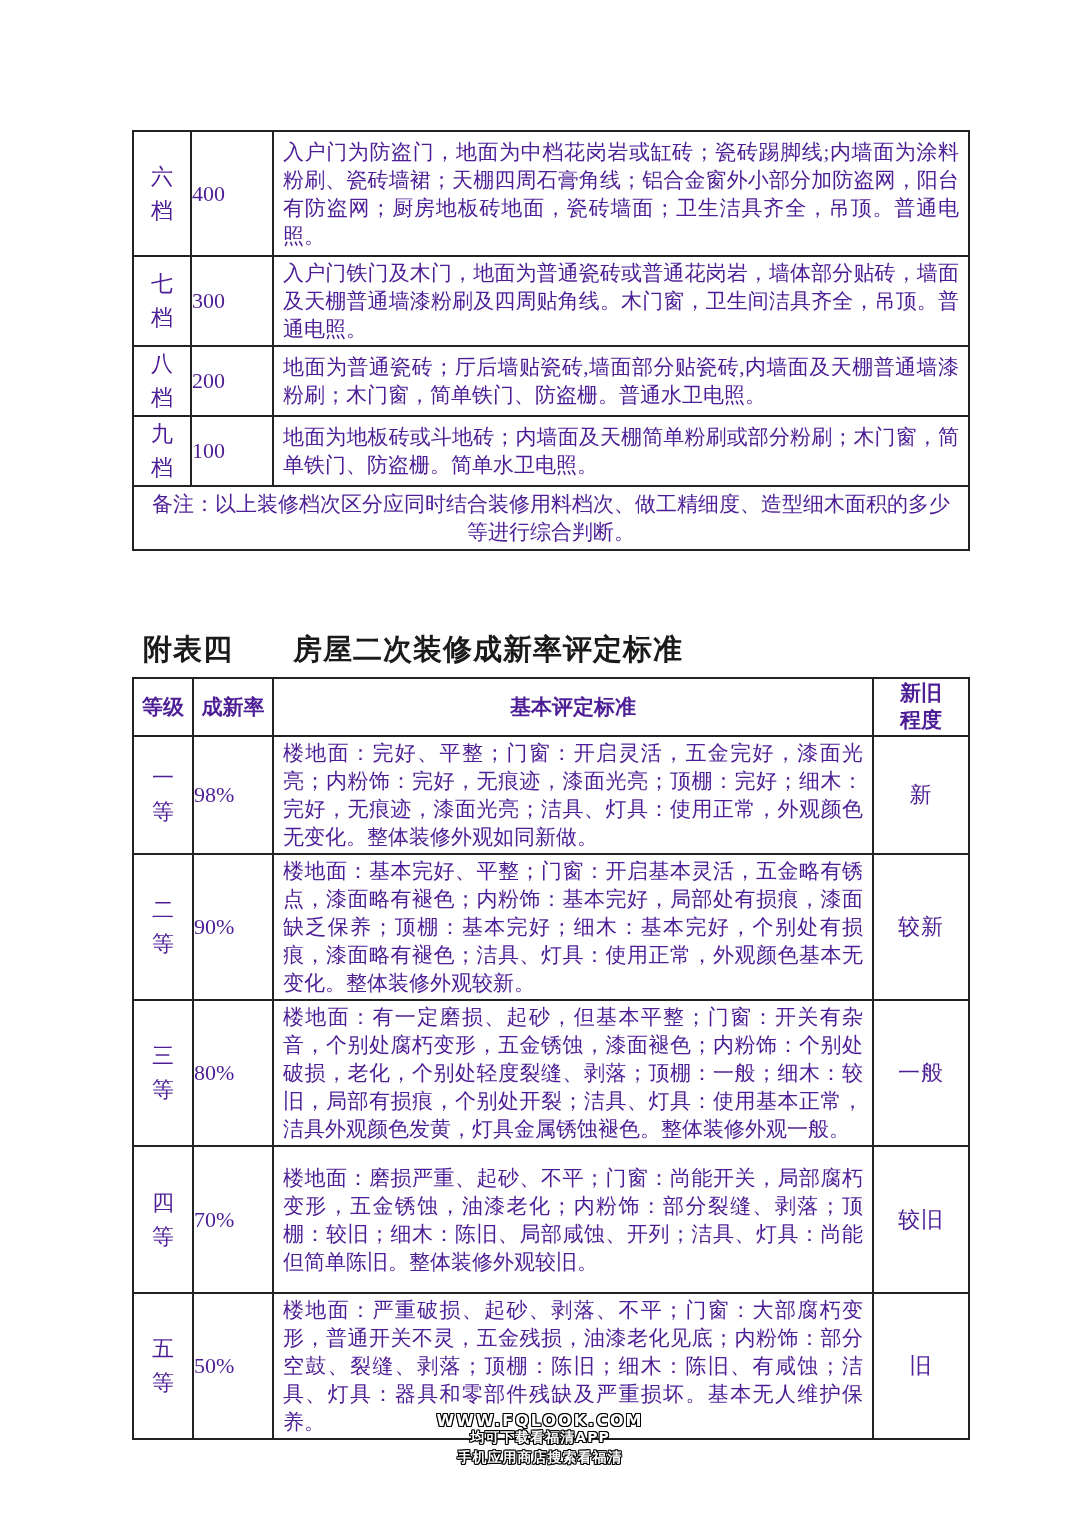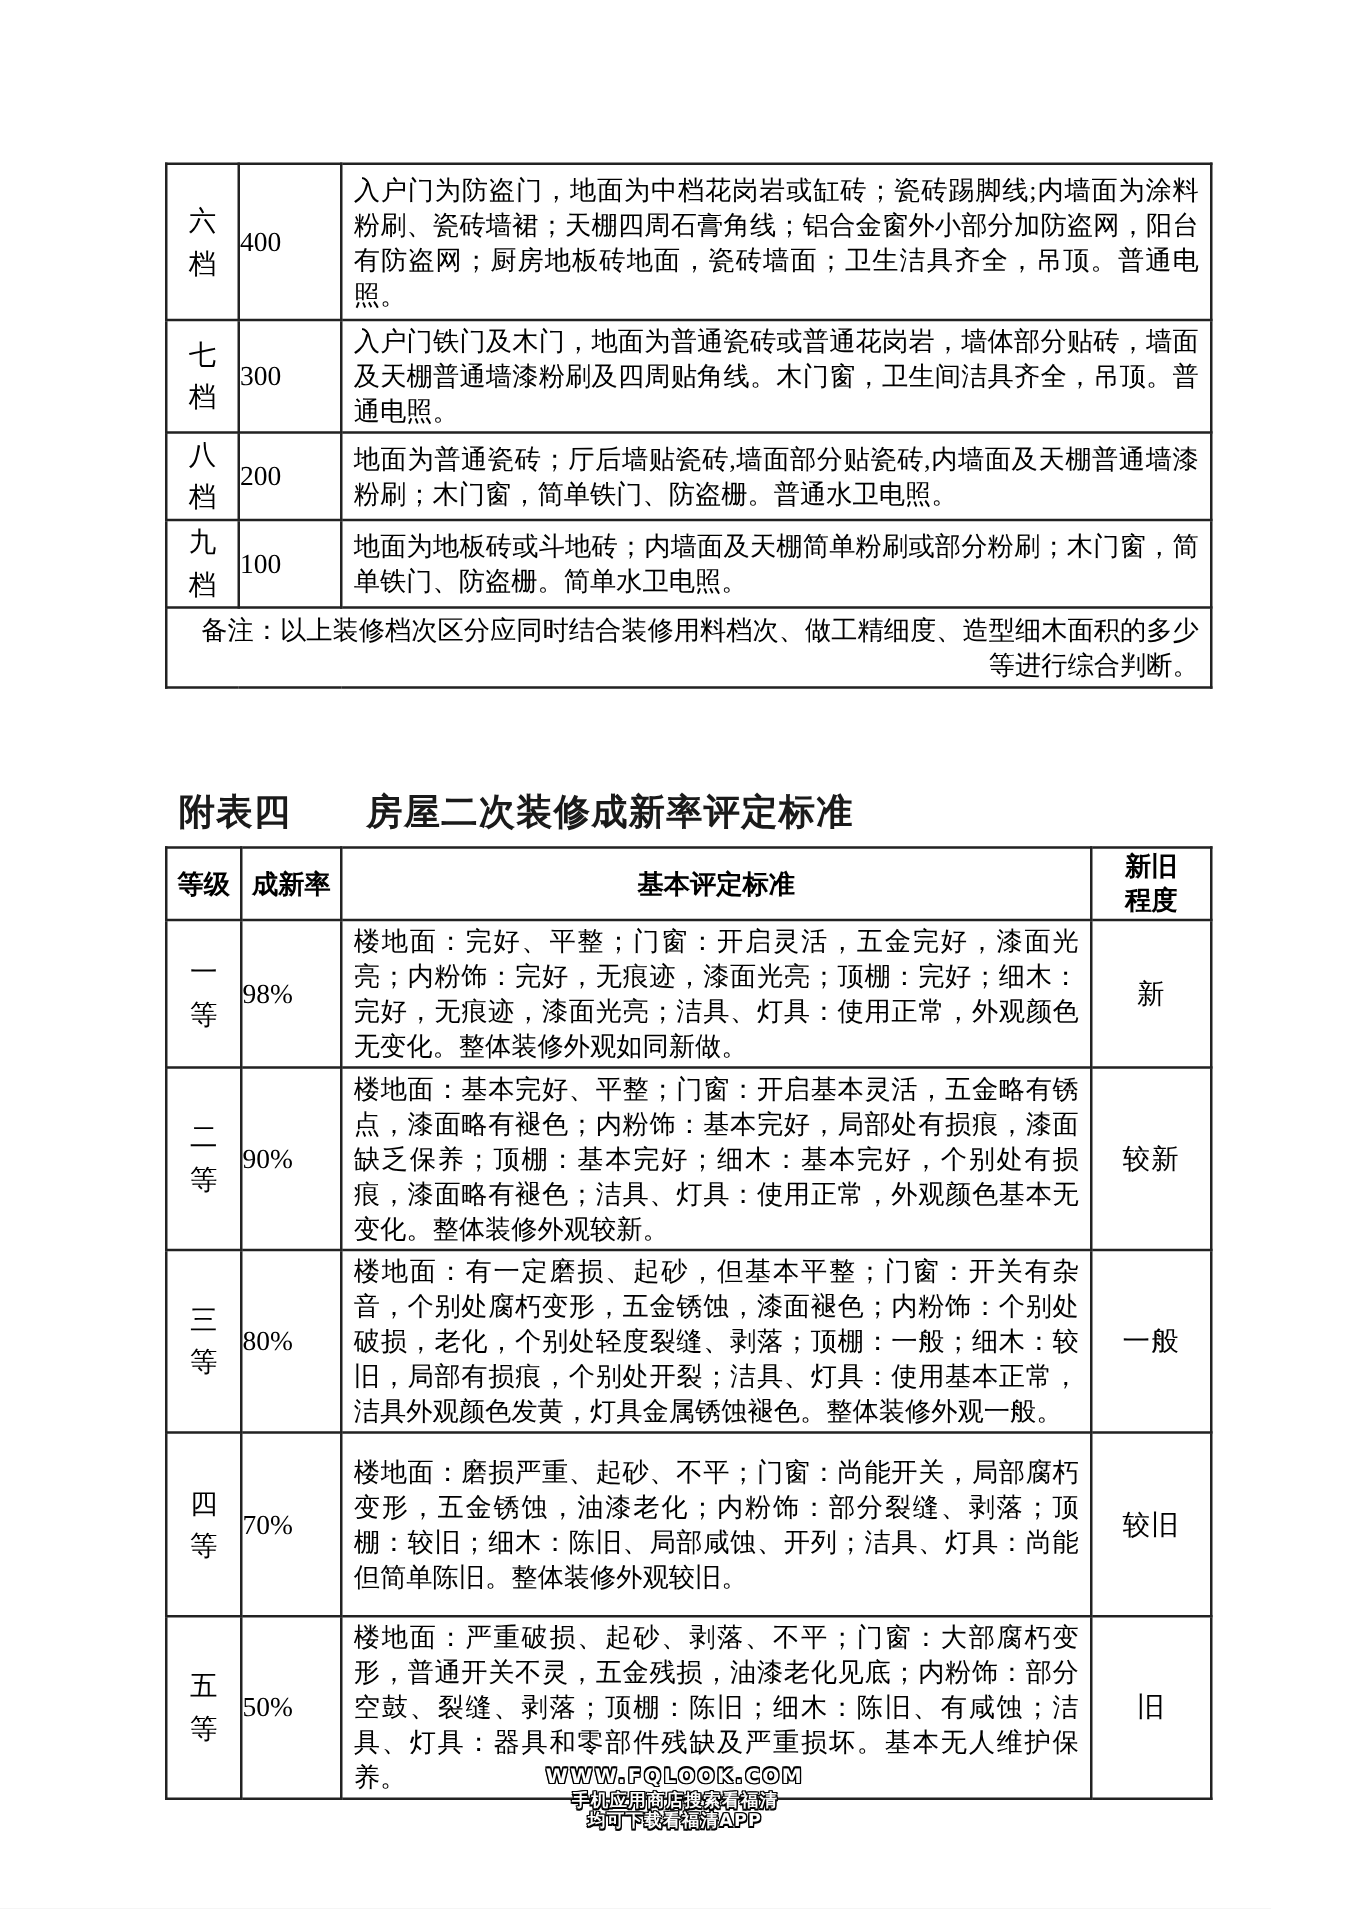--- a/index.html
+++ b/index.html
@@ -18,34 +18,34 @@
     border-collapse: collapse;
     table-layout: fixed;
     width: 836px;
   }
   td, th {
     border: 2px solid #222222;
     font-size: 21px;
     line-height: 28px;
     font-weight: normal;
     vertical-align: middle;
-    color: #000000;
+    color: #4c1d95;
   }
   .grade-cell {
     text-align: center;
     white-space: pre-line;
     line-height: 34px;
     font-size: 22px;
   }
   .value-cell { font-size: 22px; }
   .desc-cell {
     text-align: justify;
     padding: 2px 9px;
   }
-  .note-cell { padding: 3px 9px; text-align: right; }
+  .note-cell { padding: 3px 9px; text-align: center; }
   th { font-weight: bold; text-align: center; }
   .th-condition { white-space: pre-line; line-height: 27px; }
   .cond-cell { text-align: center; font-size: 22px; letter-spacing: 1px; }
 
   #table1 { position: absolute; left: 132px; top: 130px; }
   #section-title {
     position: absolute;
     left: 143px;
     top: 630px;
     font-size: 29px;
@@ -198,17 +198,17 @@
 等</td>
       <td class="value-cell">50%</td>
       <td class="desc-cell">楼地面：严重破损、起砂、剥落、不平；门窗：大部腐朽变形，普通开关不灵，五金残损，油漆老化见底；内粉饰：部分空鼓、裂缝、剥落；顶棚：陈旧；细木：陈旧、有咸蚀；洁具、灯具：器具和零部件残缺及严重损坏。基本无人维护保养。</td>
       <td class="cond-cell">旧</td>
     </tr>
   </tbody>
     </table>
 
   <div id="watermark">
     <div class="wm-url">WWW.FQLOOK.COM</div>
+    <div class="wm-small wm-small2">均可下载看福清APP</div>
     <div class="wm-small">手机应用商店搜索看福清</div>
-    <div class="wm-small wm-small2">均可下载看福清APP</div>
   </div>
 
 </div>
 
 </body></html>

